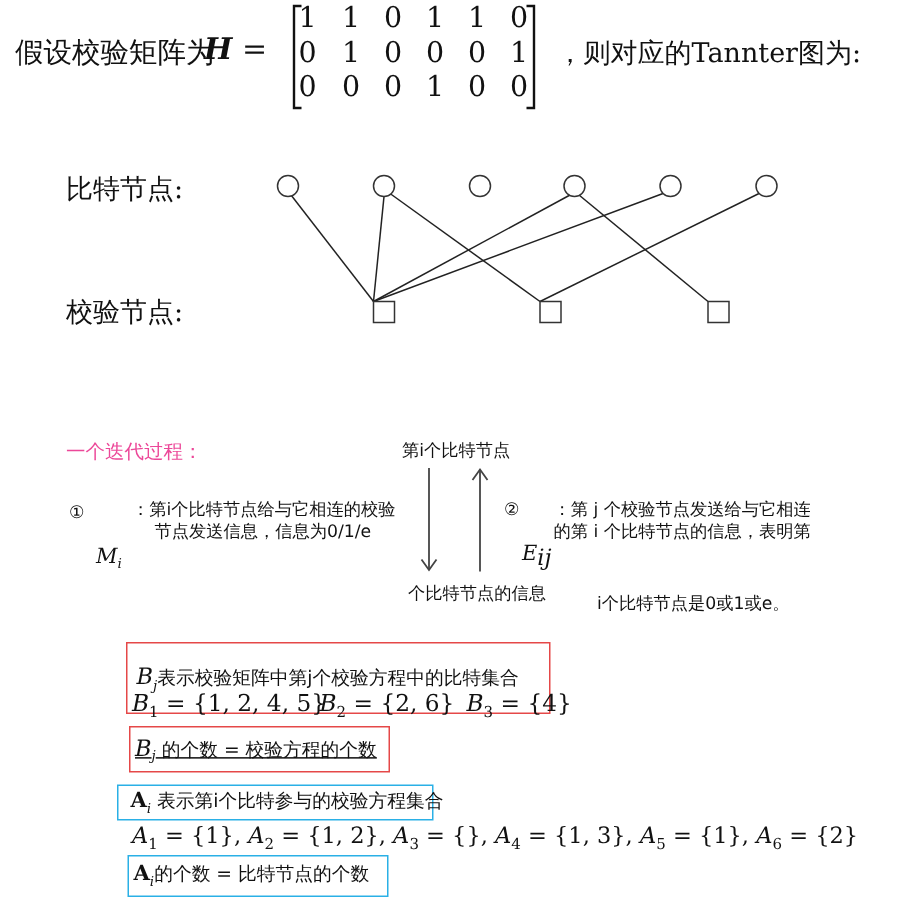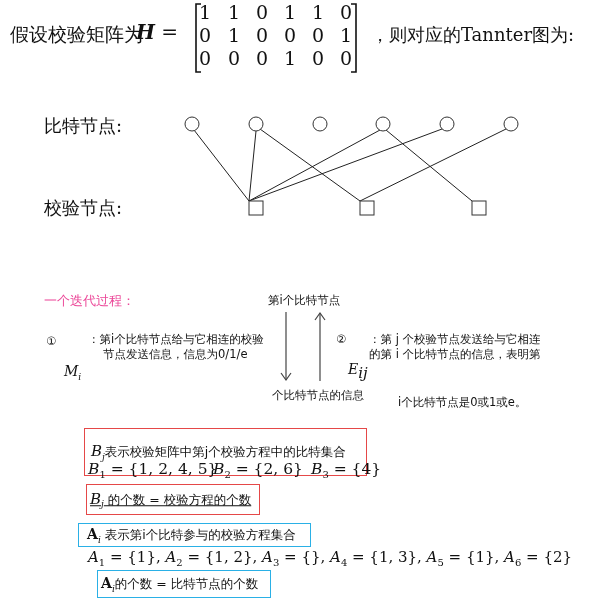--- a/index.html
+++ b/index.html
@@ -133,27 +133,27 @@
 <div class="abs math" style="left:311px; top:460px;">
   <span class="it">B</span><sub style="font-size:10px;">3</sub> <span>= {4}</span>
 </div>
 
 <div class="box red" style="left:86px; top:484px; width:174px; height:31px;">
   <span class="box-text sans" style="left:3px;text-decoration:underline;">
     <span class="serif it" style="font-size:15px;">B</span><sub class="serif it" style="font-size:9px;">j</sub><span> 的个数 = 校验方程的个数</span>
   </span>
 </div>
 
-<div class="box blue" style="left:78px; top:523px; width:233px; height:24px;">
+<div class="box blue" style="left:78px; top:523px; width:211px; height:24px;">
   <span class="box-text sans" style="left:8px;">
     <span class="serif" style="font-size:14px; font-weight:bold;">A</span><sub class="serif it" style="font-size:9px;">i</sub><span> 表示第i个比特参与的校验方程集合</span>
   </span>
 </div>
 
 <div class="abs math" style="left:88px; top:548px; font-size:15px;">
   <span class="it">A</span><sub style="font-size:10px;">1</sub><span> = {1}, </span><span class="it">A</span><sub style="font-size:10px;">2</sub><span> = {1, 2}, </span><span class="it">A</span><sub style="font-size:10px;">3</sub><span> = {}, </span><span class="it">A</span><sub style="font-size:10px;">4</sub><span> = {1, 3}, </span><span class="it">A</span><sub style="font-size:10px;">5</sub><span> = {1}, </span><span class="it">A</span><sub style="font-size:10px;">6</sub><span> = {2}</span>
 </div>
 
-<div class="box blue" style="left:97px; top:570px; width:174px; height:28px;">
+<div class="box blue" style="left:85px; top:570px; width:174px; height:28px;">
   <span class="box-text sans" style="left:3px;">
     <span class="serif" style="font-size:14px; font-weight:bold;">A</span><sub class="serif it" style="font-size:9px;">i</sub><span>的个数 = 比特节点的个数</span>
   </span>
 </div>
 
 </body></html>

